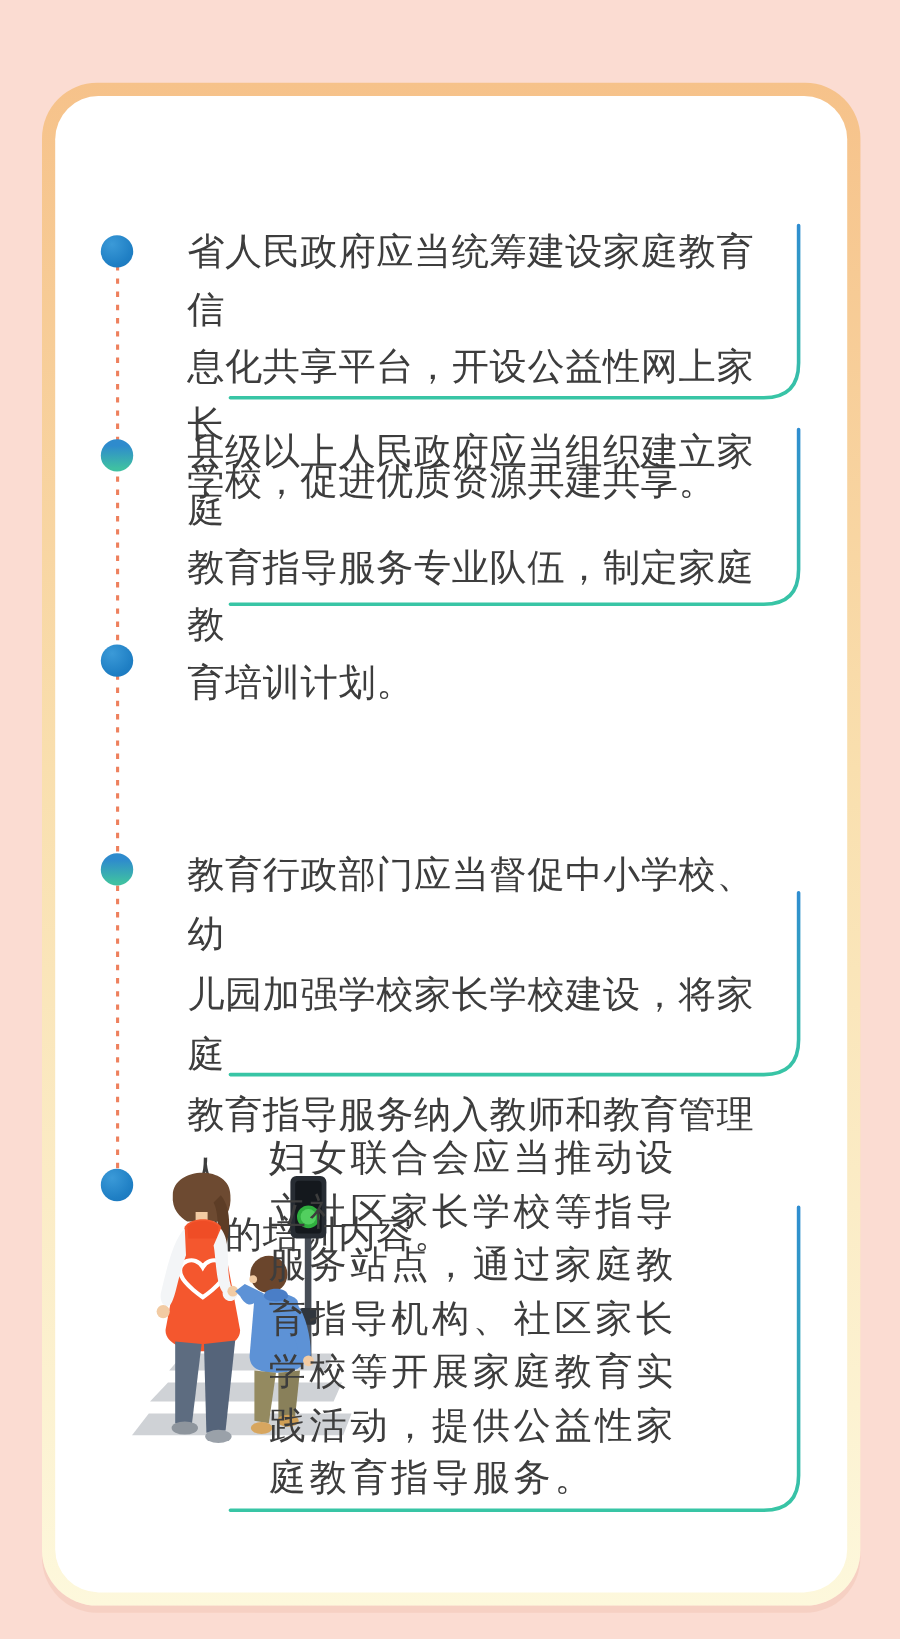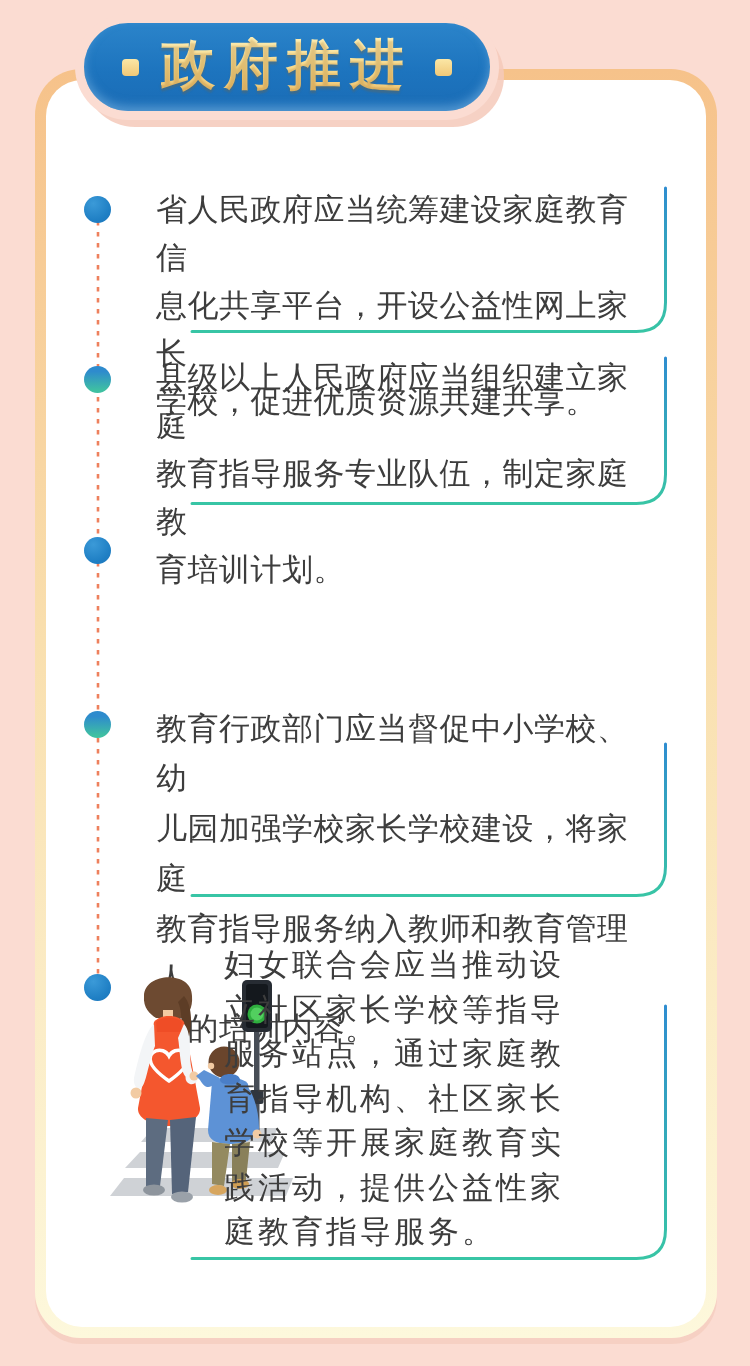--- a/index.html
+++ b/index.html
@@ -79,25 +79,20 @@
   <svg class="connector" width="8" height="800">
     <line x1="4" y1="10" x2="4" y2="790" stroke="#ee805d" stroke-width="2.6" stroke-dasharray="4.5 6.5"></line>
   </svg>
 
   <div class="dot dot-blue" style="left:84px;top:196px;"></div>
   <div class="dot dot-mix" style="left:84px;top:366px;"></div>
   <div class="dot dot-blue" style="left:84px;top:537px;"></div>
   <div class="dot dot-mix" style="left:84px;top:711px;"></div>
   <div class="dot dot-blue" style="left:84px;top:974px;"></div>
 
-  <div class="pill">
-    <span class="pill-sq"></span>
-    <span class="pill-title">政府推进</span>
-    <span class="pill-sq"></span>
-  </div>
 
   <div class="item" style="left:150px;top:182px;width:519px;height:152px;">
     <svg class="bracket" width="519" height="152">
       <defs>
           <linearGradient id="g1" x1="0" y1="0" x2="0" y2="1">
         <stop offset="0" stop-color="#2f8dd0"></stop>
             <stop offset="1" stop-color="#38c5a5"></stop>
       </linearGradient>
         </defs>
       <path d="M515.5 6 L515.5 120.5 Q515.5 149.5 486.5 149.5 L42 149.5" fill="none" stroke="url(#g1)" stroke-width="3" stroke-linecap="round"></path>

